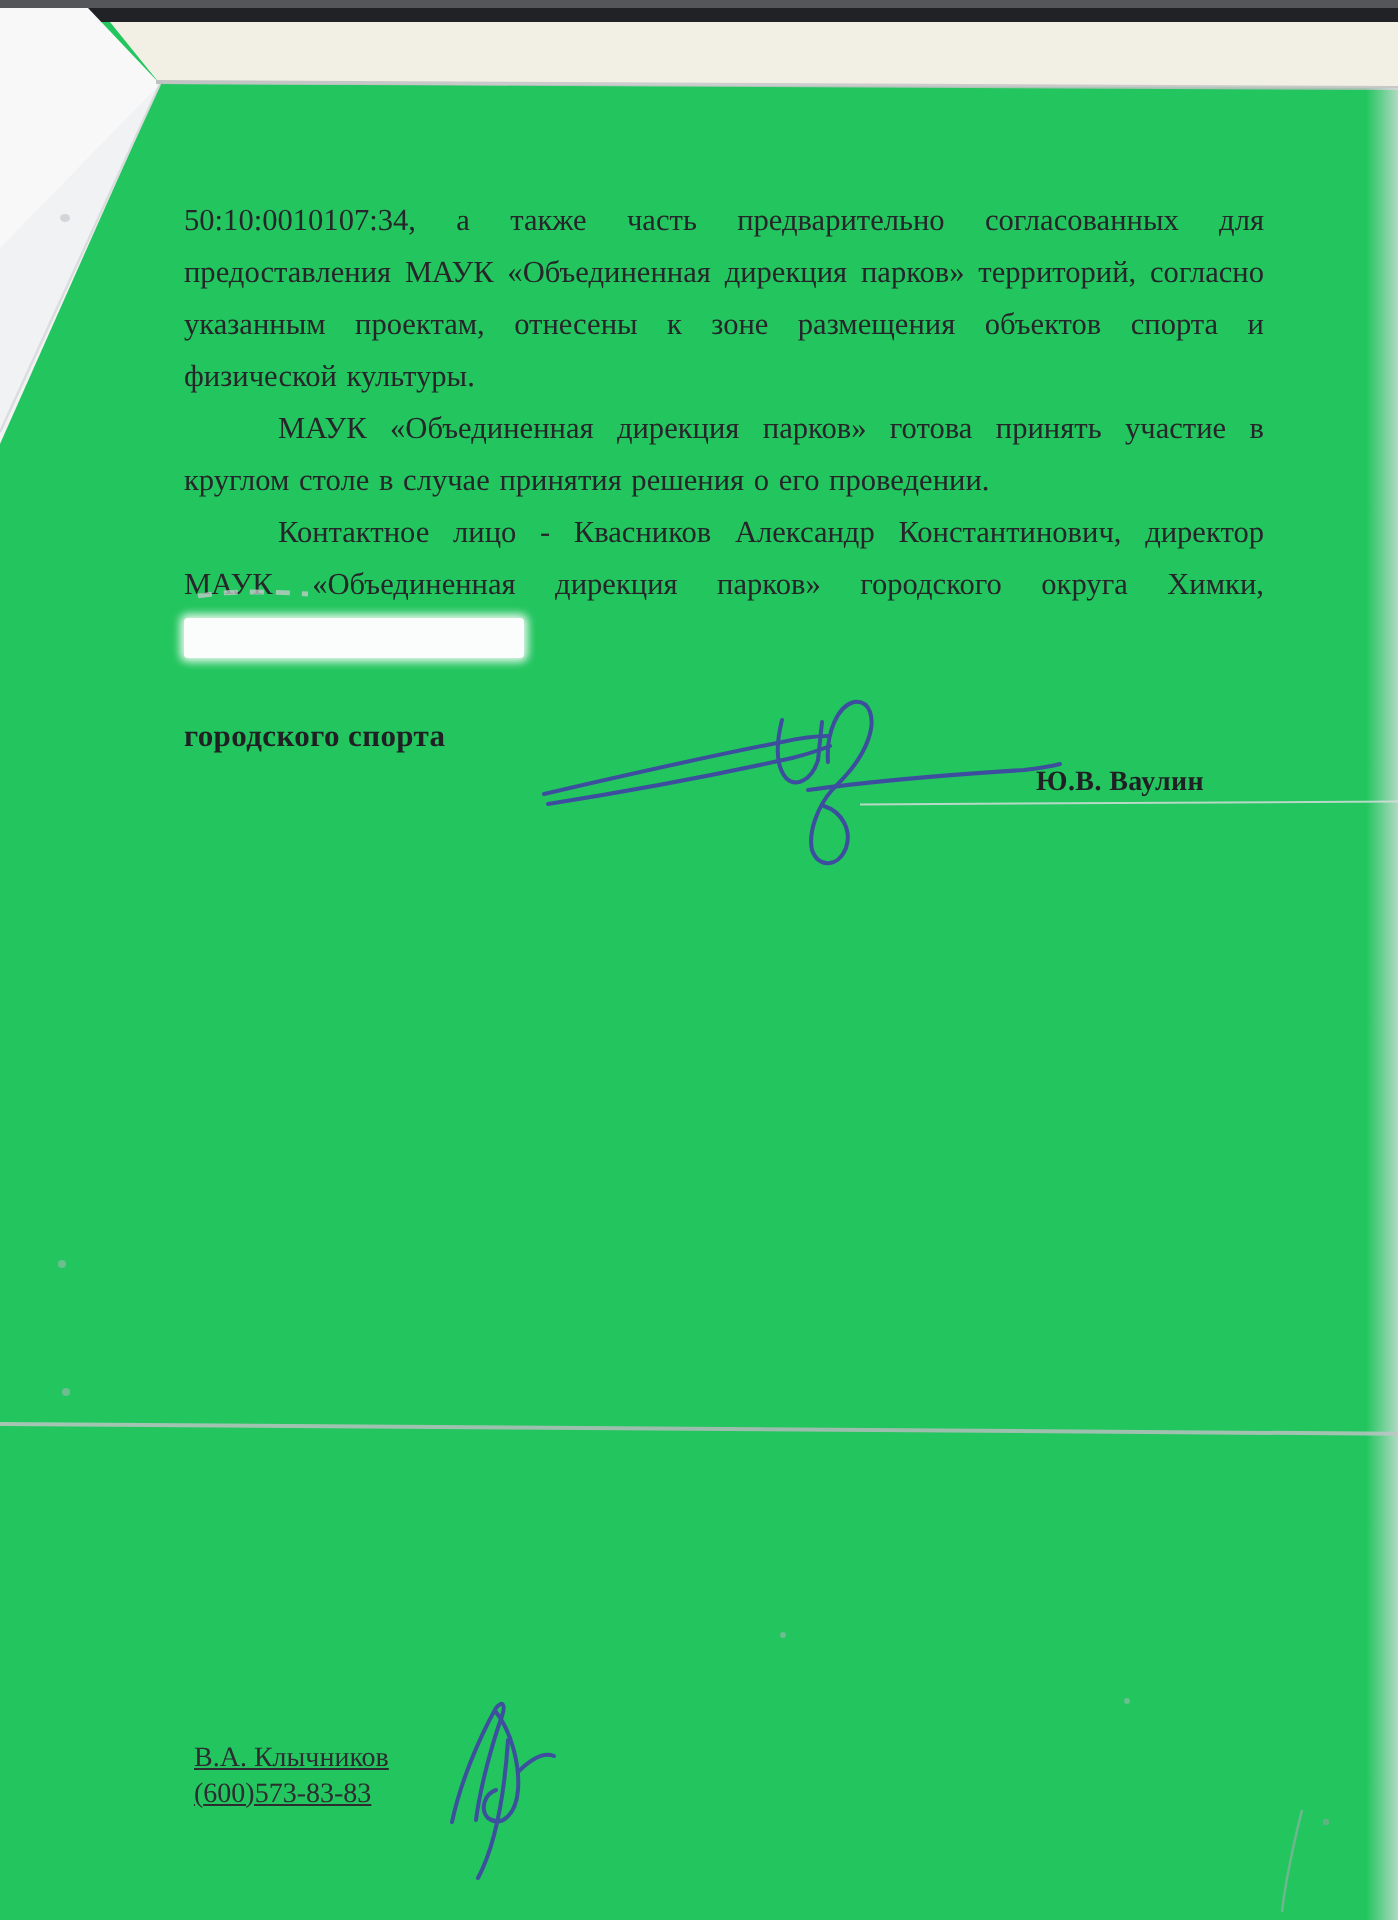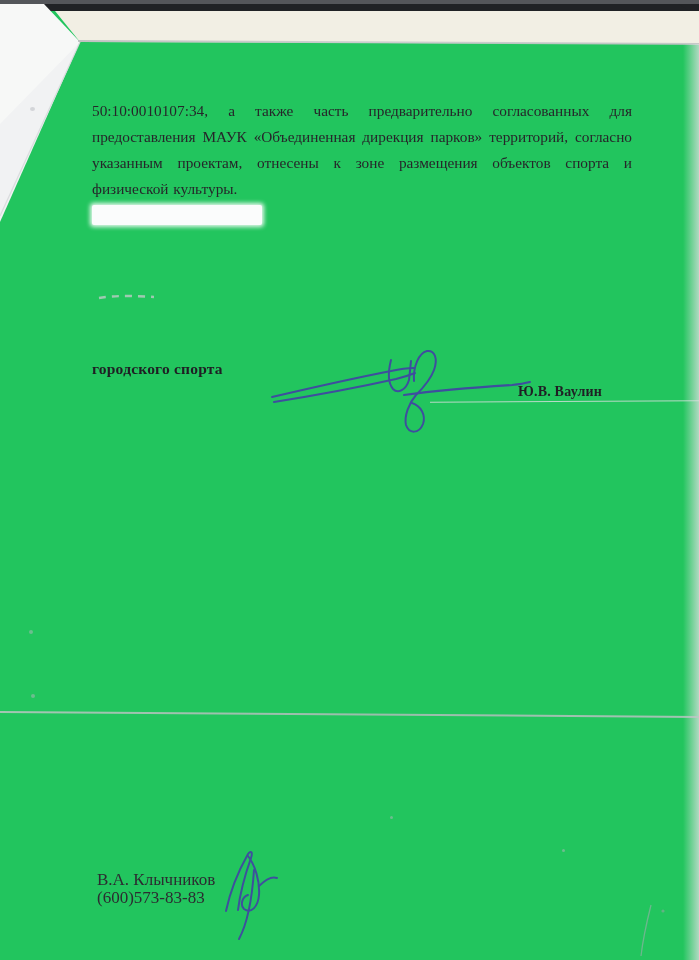--- a/index.html
+++ b/index.html
@@ -84,21 +84,21 @@
     font-weight:bold;font-size:15.5px;line-height:27.5px;
     color:#1f1f24;letter-spacing:.2px;
   }
   .signer-name{
     position:absolute;top:380px;left:518px;
     font-weight:bold;font-size:14px;color:#1f1f24;letter-spacing:.2px;
   }
   
   .footer{
     position:absolute;top:867px;left:97px;
-    font-size:17px;line-height:17.5px;color:#2c2c31;
+    font-size:14px;line-height:17.5px;color:#2c2c31;text-decoration:underline;
   }
   .ink{
     position:absolute;top:0;left:0;width:699px;height:960px;
     pointer-events:none;
   }
   .speck{position:absolute;border-radius:50%;background:#b6b8bd;opacity:.5;}
 </style>
 </head>
 <body>
 
@@ -109,20 +109,22 @@
   <div class="top-band"></div>
   <div class="corner-flap"></div>
   <div class="corner-flap-soft"></div>
   <div class="fold-line-top"></div>
   <div class="edge-right"></div>
   <div class="fold-line-middle"></div>
   <div class="fold-shadow-sig"></div>
 
   <div class="text-block">
     <p class="para">50:10:0010107:34, а также часть предварительно согласованных для предоставления МАУК «Объединенная дирекция парков» территорий, согласно указанным проектам, отнесены к зоне размещения объектов спорта и физической культуры.</p>
+    <p class="para indent">МАУК «Объединенная дирекция парков» готова принять участие в круглом столе в случае принятия решения о его проведении.</p>
+    <p class="para indent stretch-last">Контактное лицо - Квасников Александр Константинович, директор МАУК «Объединенная дирекция парков» городского округа Химки,</p>
     <div class="redaction"></div>
   </div>
 
   <div class="sig-title">
     <div>городского спорта</div>
   </div>
   <div class="signer-name">Ю.В. Ваулин</div>
 
   <div class="footer">
     <div>В.А. Клычников</div>

